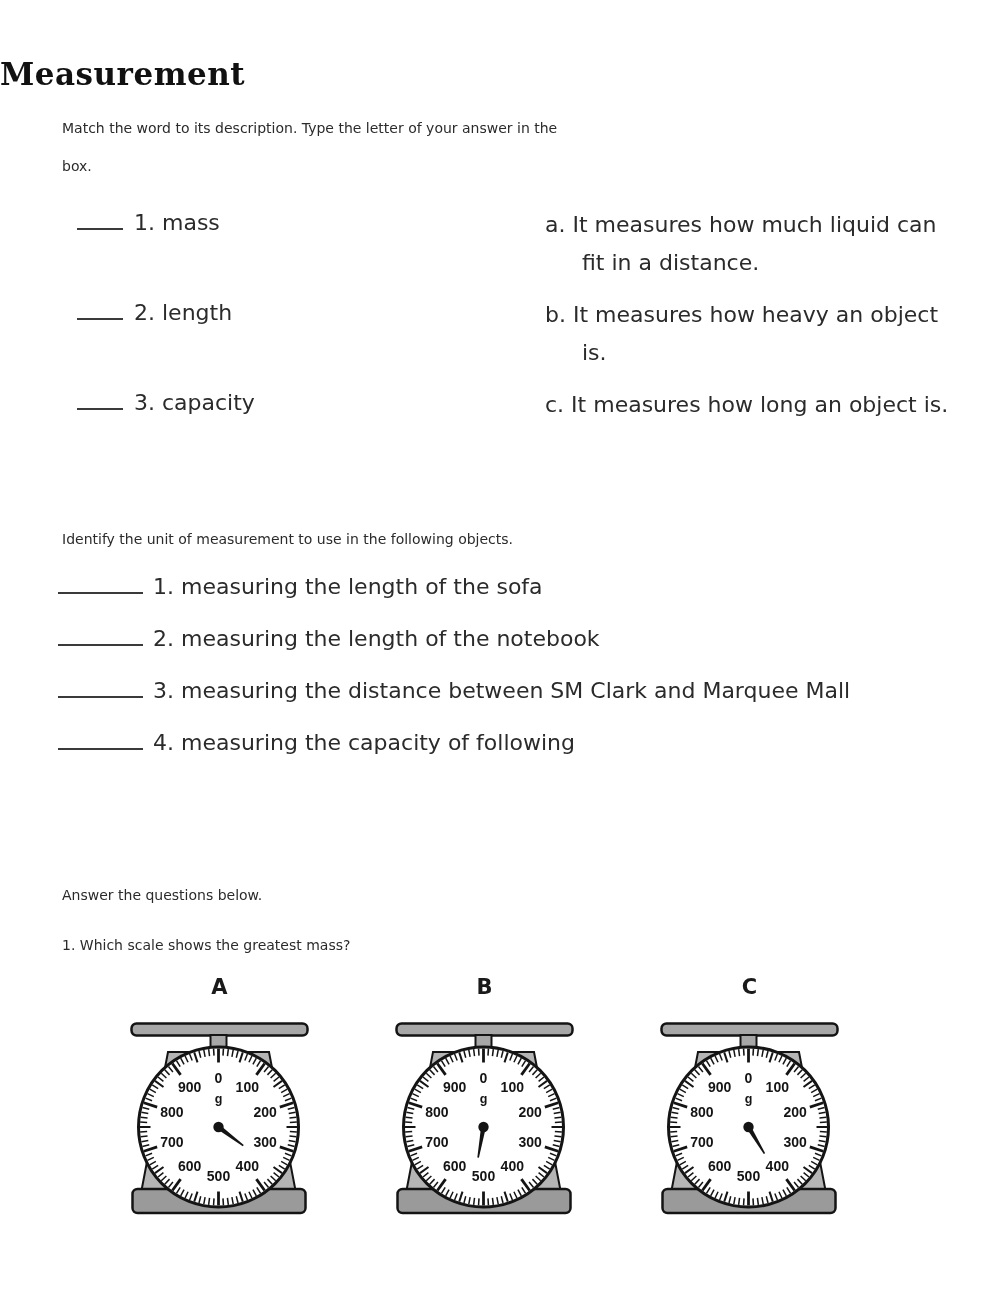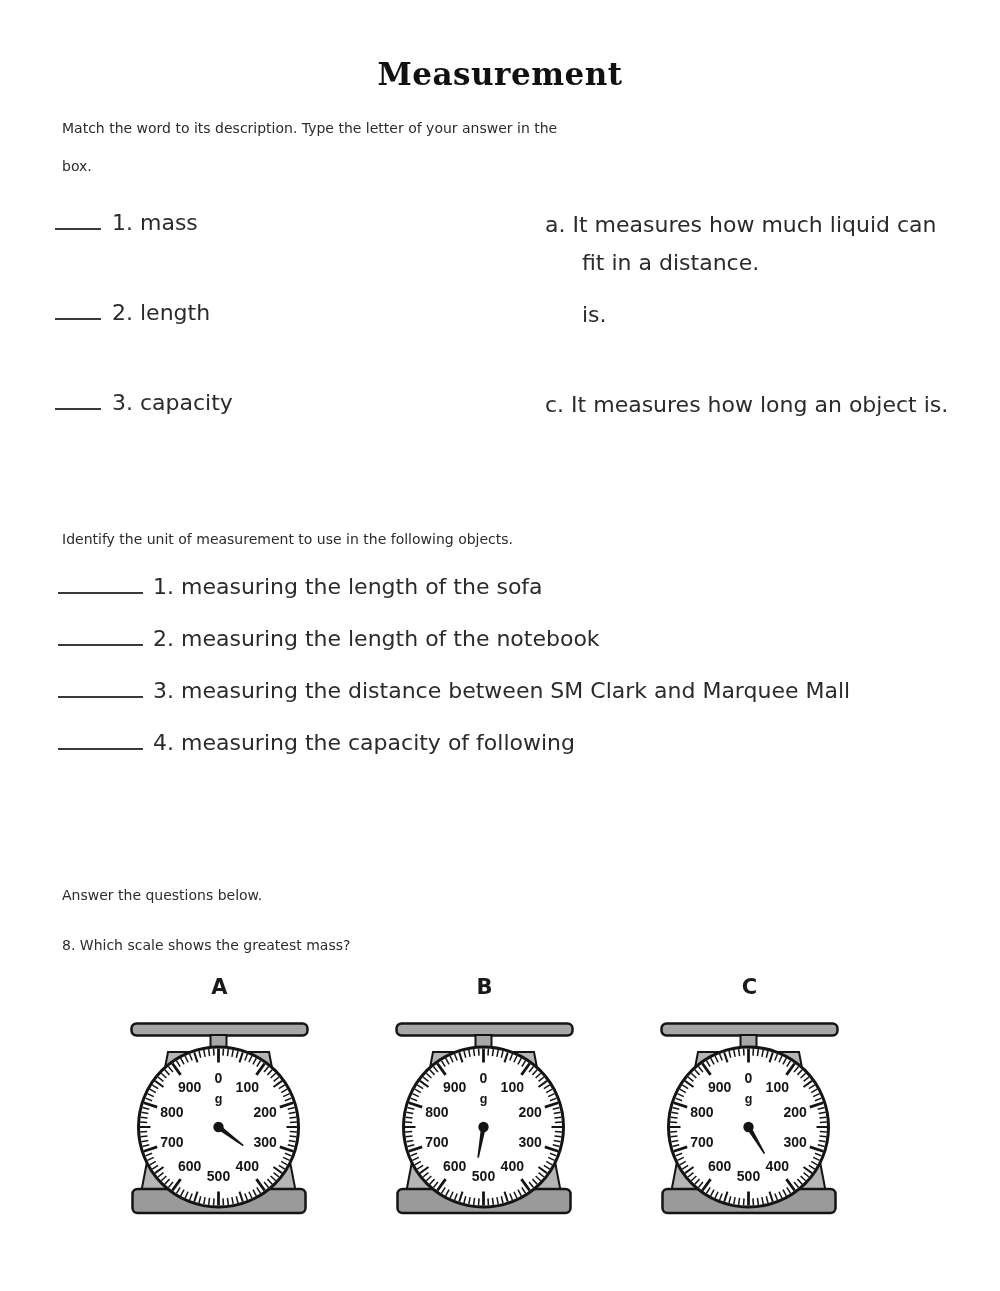--- a/index.html
+++ b/index.html
@@ -1,30 +1,30 @@
 <!DOCTYPE html>
 <html><head>
 <meta charset="utf-8">
 <style>
   html,body{margin:0;padding:0;background:#fff;}
   .page{
     position:relative;width:1000px;height:1291px;background:#ffffff;
     font-family:"DejaVu Sans",sans-serif;color:#2b2b2b;overflow:hidden;
   }
   .page-title{
-    position:absolute;top:56px;left:0;width:100%;text-align:center;
+    position:absolute;top:56px;left:0;width:100%;text-align:left;
     font-family:"DejaVu Serif",serif;font-weight:bold;font-size:31px;color:#111;
     letter-spacing:.5px;
   }
   .body-text{font-size:14px;line-height:38px;}
   .nowrap{white-space:nowrap;}
   .intro{position:absolute;left:62px;top:109px;}
   .intro div{display:block;}
 
-  .match-left{position:absolute;left:55px;font-size:22px;text-align:center;}
+  .match-left{position:absolute;left:77px;font-size:22px;text-align:center;}
   .match-right{position:absolute;left:545px;font-size:22px;line-height:38px;}
   .match-right .second-line{display:block;margin-left:37px;}
   .blank{
     display:inline-block;border-bottom:2.5px solid #3a3a3a;vertical-align:baseline;
     height:22px;
   }
   .blank.short{width:46px;}
   .blank.long{width:85px;}
   .word-gap{margin-left:11px;}
 
@@ -62,20 +62,21 @@
   </div>
   <div class="match-left" style="top:386px;">
     <span class="blank short"></span><span class="word-gap">3.</span> <span>capacity</span>
   </div>
 
   <div class="match-right" style="top:206px;">
     <span class="nowrap"><span>a.</span> <span>It measures how much liquid can</span></span>
     <span class="second-line nowrap">fit in a distance.</span>
   </div>
   <div class="match-right" style="top:296px;">
+    <span class="nowrap"><span>b.</span> <span>It measures how heavy an object</span></span>
     <span class="second-line nowrap">is.</span>
   </div>
   <div class="match-right" style="top:386px;">
     <span class="nowrap"><span>c.</span> <span>It measures how long an object is.</span></span>
     <span class="second-line nowrap"></span>
   </div>
 
   <div class="identify-head body-text nowrap">Identify the unit of measurement to use in the following objects.</div>
 
   <div class="id-item nowrap" style="top:570px;">
@@ -85,21 +86,21 @@
     <span class="blank long"></span><span class="word-gap">2.</span> <span>measuring the length of the notebook</span>
   </div>
   <div class="id-item nowrap" style="top:674px;text-align:center;">
     <span class="blank long"></span><span class="word-gap">3.</span> <span>measuring the distance between SM Clark and Marquee Mall</span>
   </div>
   <div class="id-item nowrap" style="top:726px;">
     <span class="blank long"></span><span class="word-gap">4.</span> <span>measuring the capacity of following</span>
   </div>
 
   <div class="answers-head body-text nowrap">Answer the questions below.</div>
-  <div class="q1 body-text nowrap">8. Which scale shows the greatest mass?</div>
+  <div class="q1 body-text nowrap">1. Which scale shows the greatest mass?</div>
 
   <div class="scale-label" style="left:130px;">A</div>
   <div class="scale-label" style="left:395px;">B</div>
   <div class="scale-label" style="left:660px;">C</div>
 
   <div class="scale-wrap" style="left:130px;">
     <svg width="179" height="194" viewBox="0 0 179 194">
         <rect x="1.5" y="1.5" width="176" height="12" rx="5" fill="#a7a7a7" stroke="#141414" stroke-width="2.5"></rect>
         <rect x="80.5" y="13" width="16" height="26" fill="#a7a7a7" stroke="#141414" stroke-width="2"></rect>
         <polygon points="38,30 139,30 166,171 11,171" fill="#b5b5b5" stroke="#141414" stroke-width="2"></polygon>

